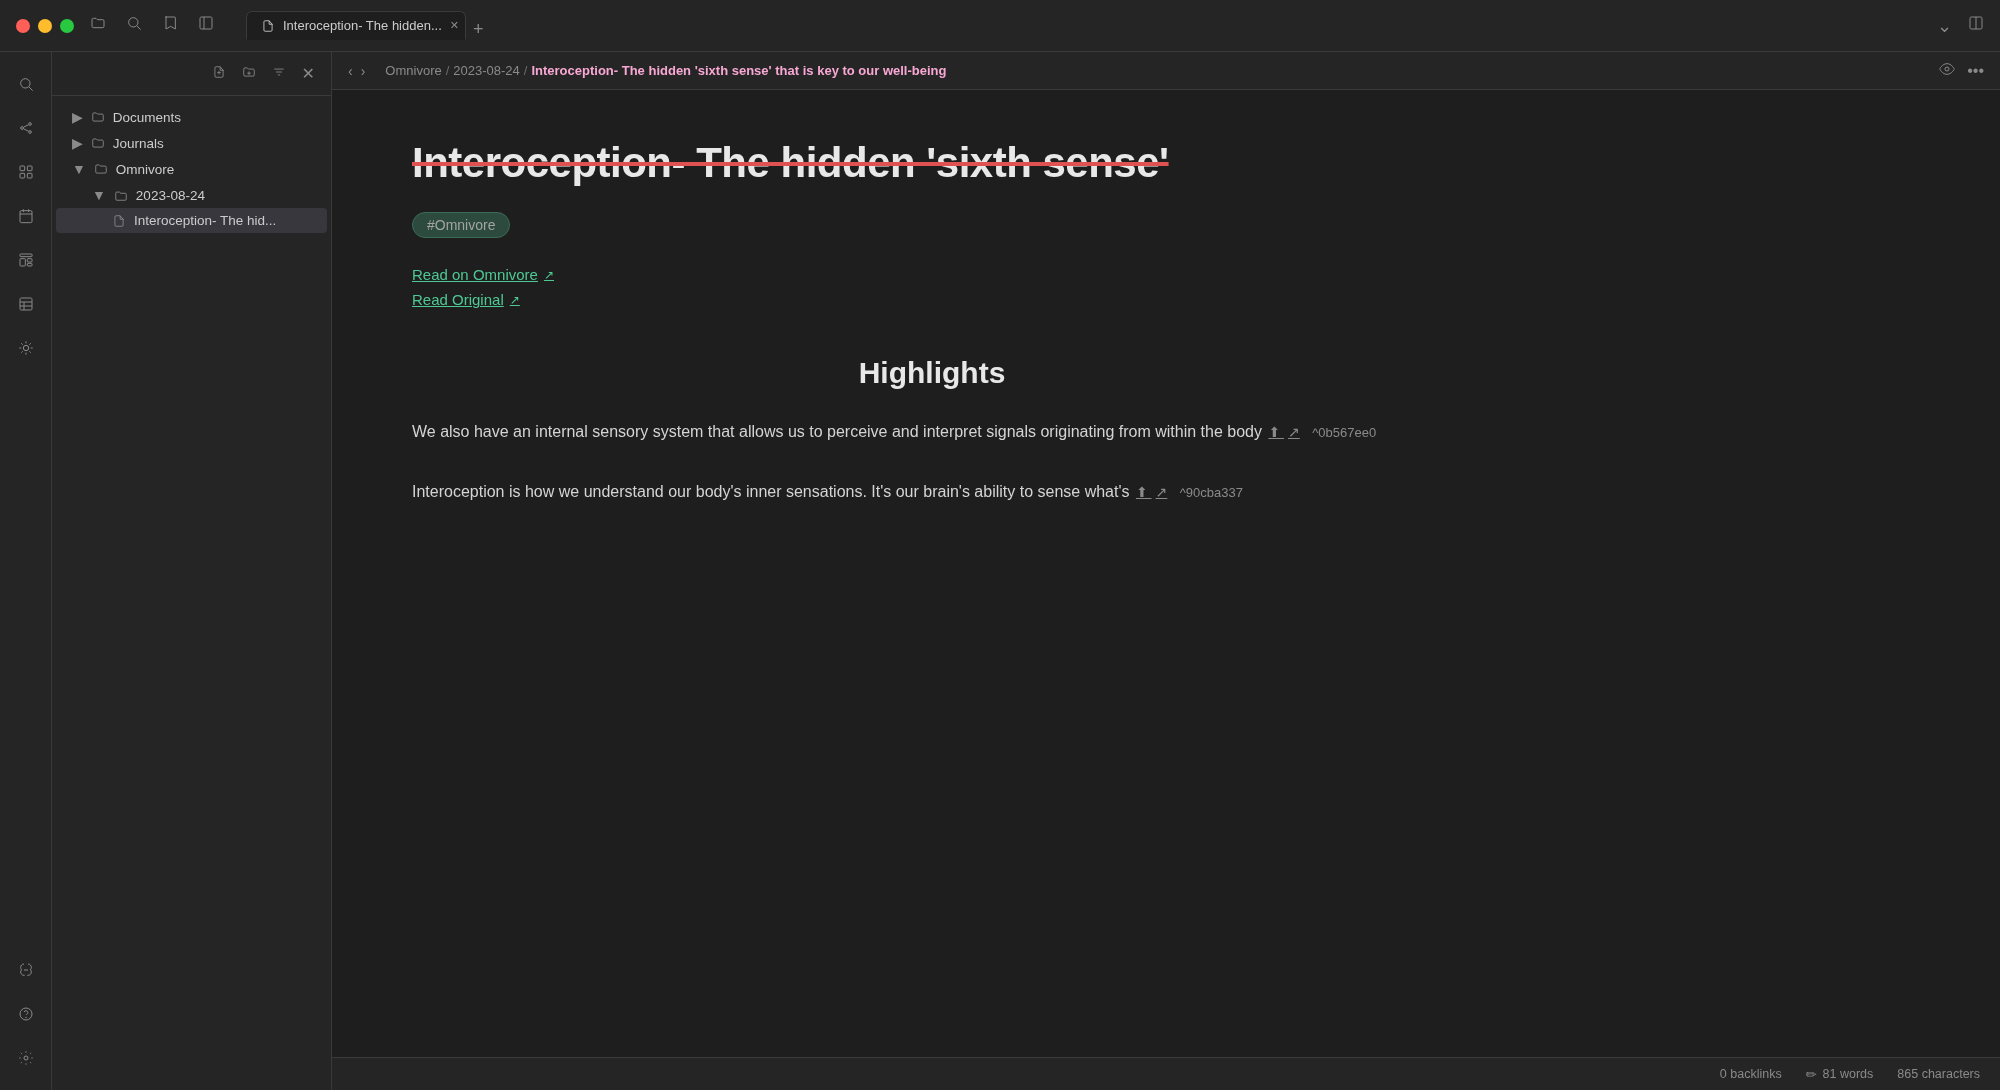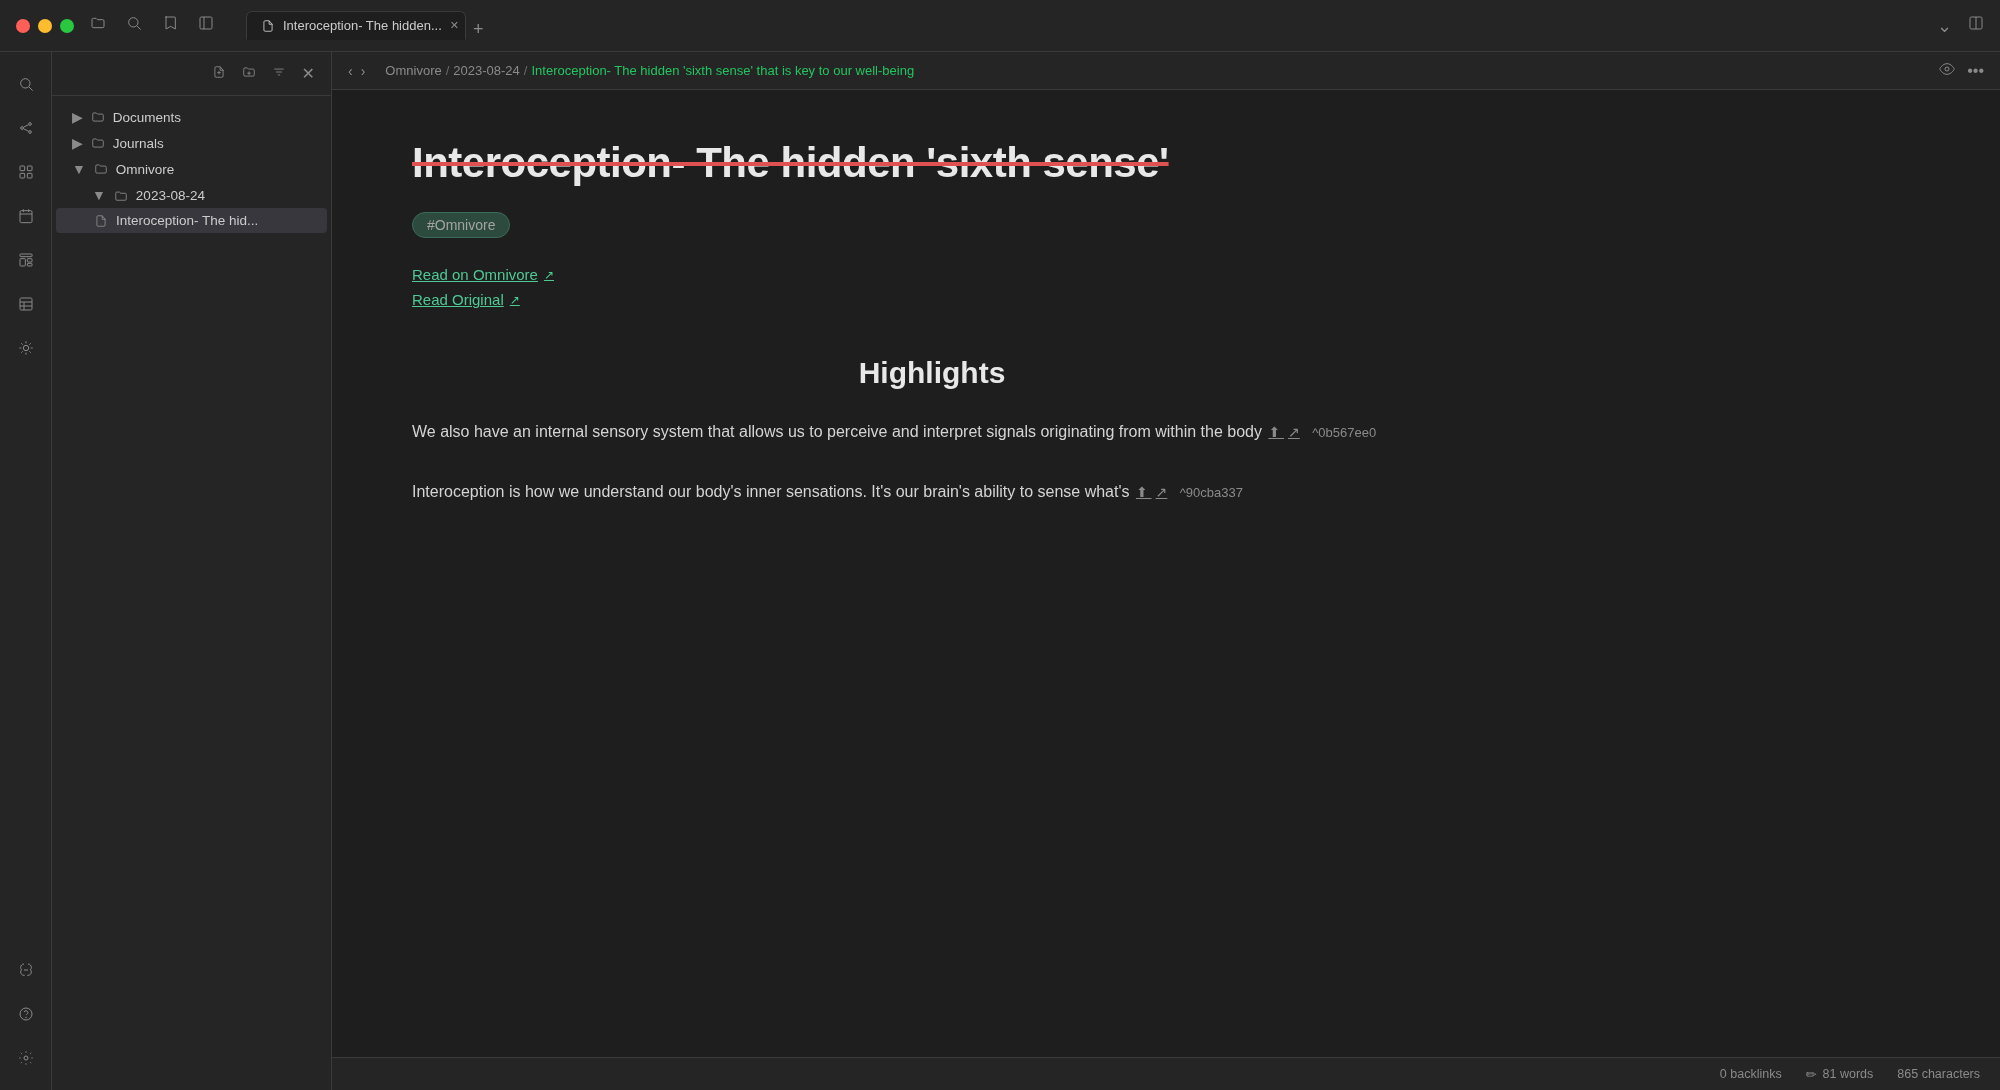--- a/index.html
+++ b/index.html
@@ -184,21 +184,21 @@
     .tree-item.selected { background: #37373d; }
     .tree-item .item-icon {
       color: #8a8a8a;
       font-size: 14px;
       flex-shrink: 0;
     }
     .tree-item-child {
       padding-left: 36px;
     }
     .tree-item-grandchild {
-      padding-left: 38px;
+      padding-left: 56px;
     }
 
     
     .content-area {
       flex: 1;
       display: flex;
       flex-direction: column;
       background: #1e1e1e;
     }
 
@@ -227,21 +227,22 @@
       color: #6a6a6a;
       font-size: 13px;
     }
     .breadcrumb-link {
       font-size: 13px;
       color: #8a8a8a;
       cursor: pointer;
     }
     .breadcrumb-current {
       font-size: 13px;
-      color: #22c55e;
+      color: #f9a8d4;
+      font-weight: bold;
     }
     .breadcrumb-right {
       margin-left: auto;
       display: flex;
       gap: 12px;
       align-items: center;
     }
     .breadcrumb-right-icon {
       color: #8a8a8a;
       font-size: 16px;

